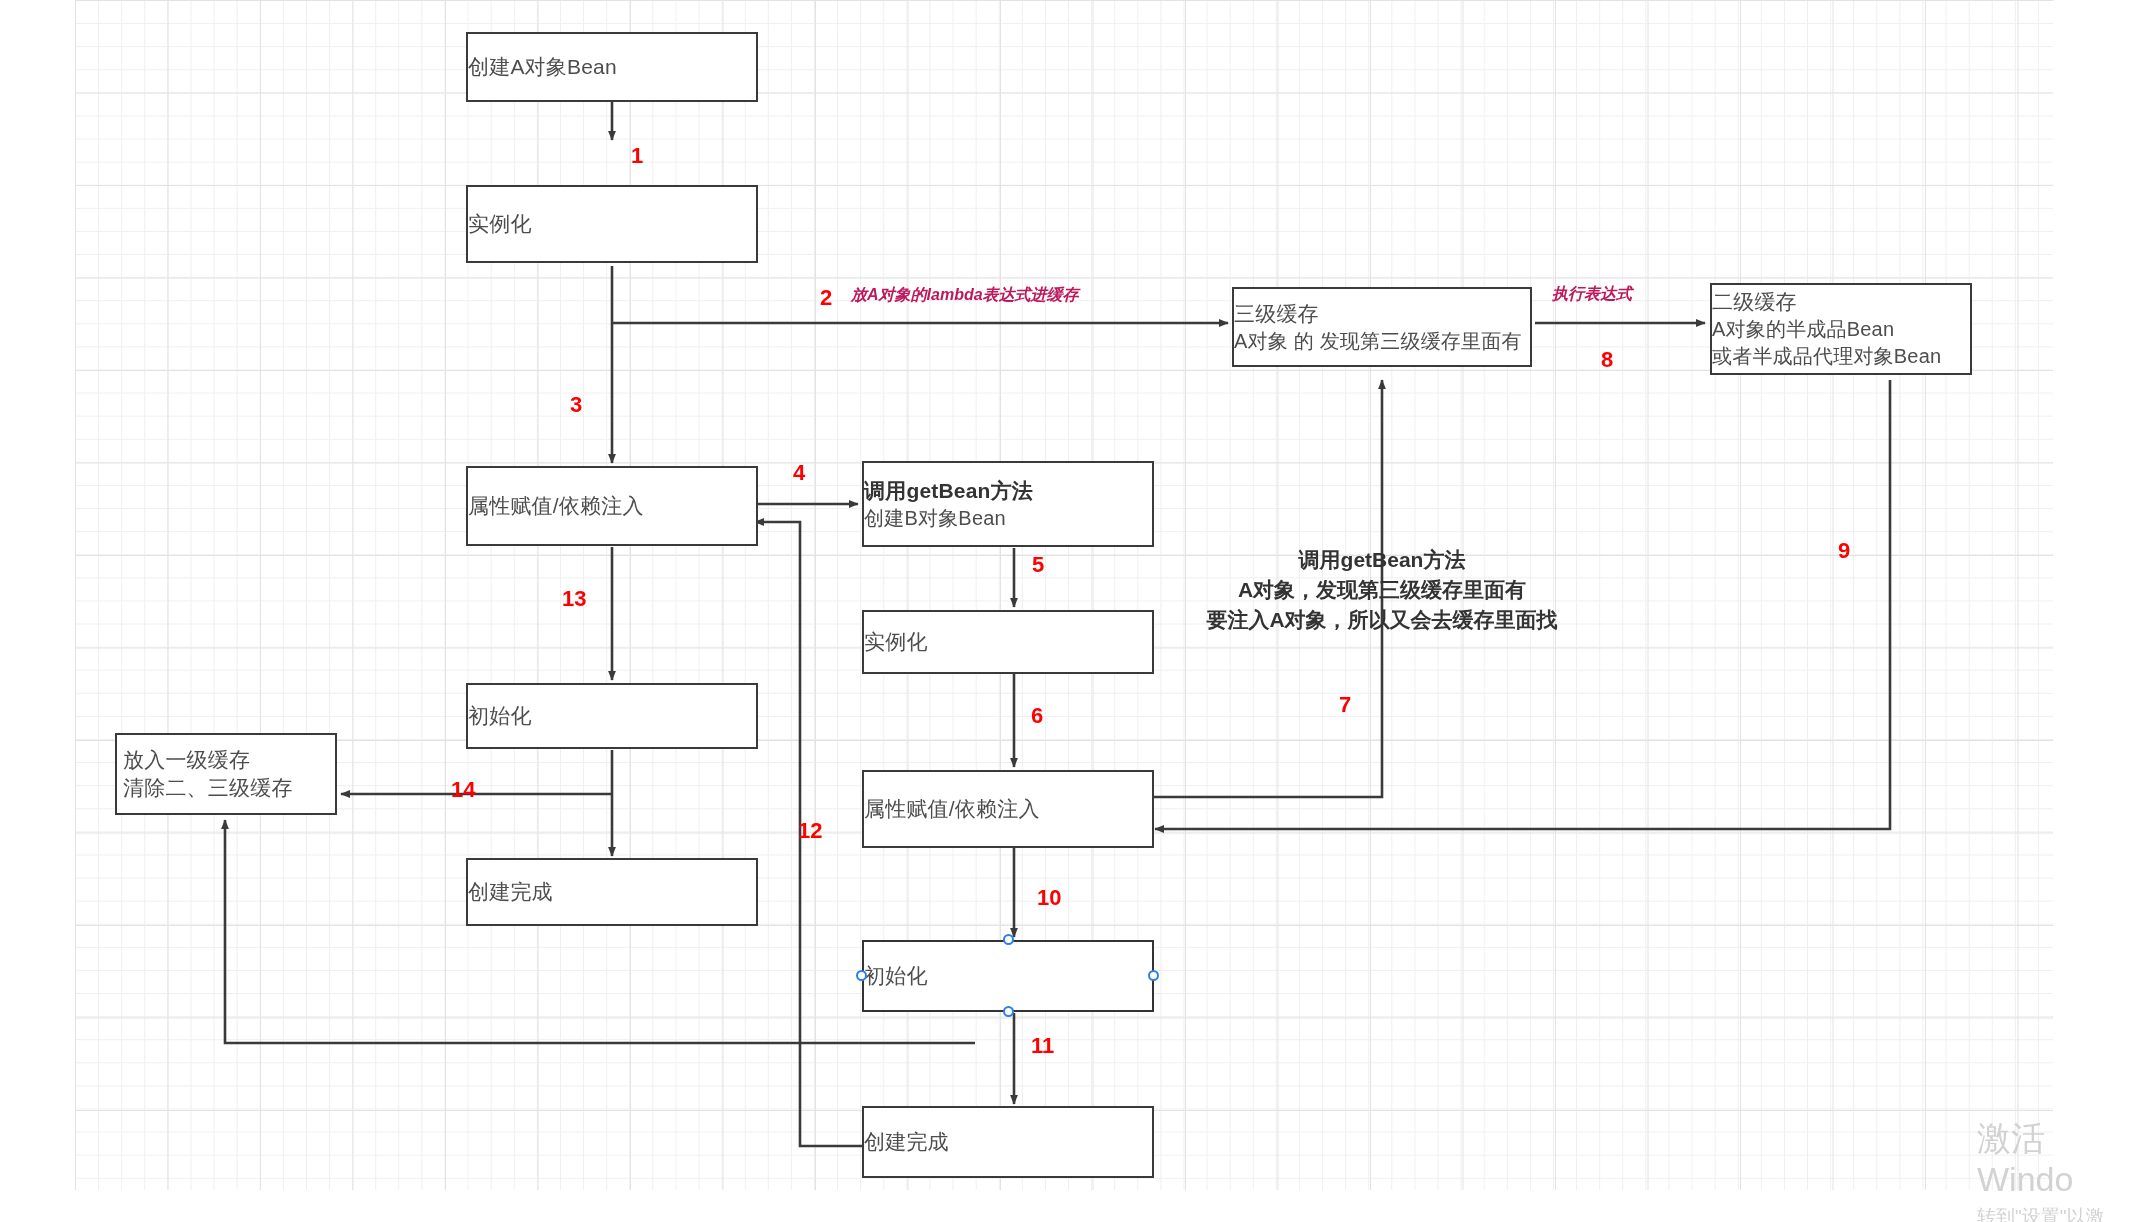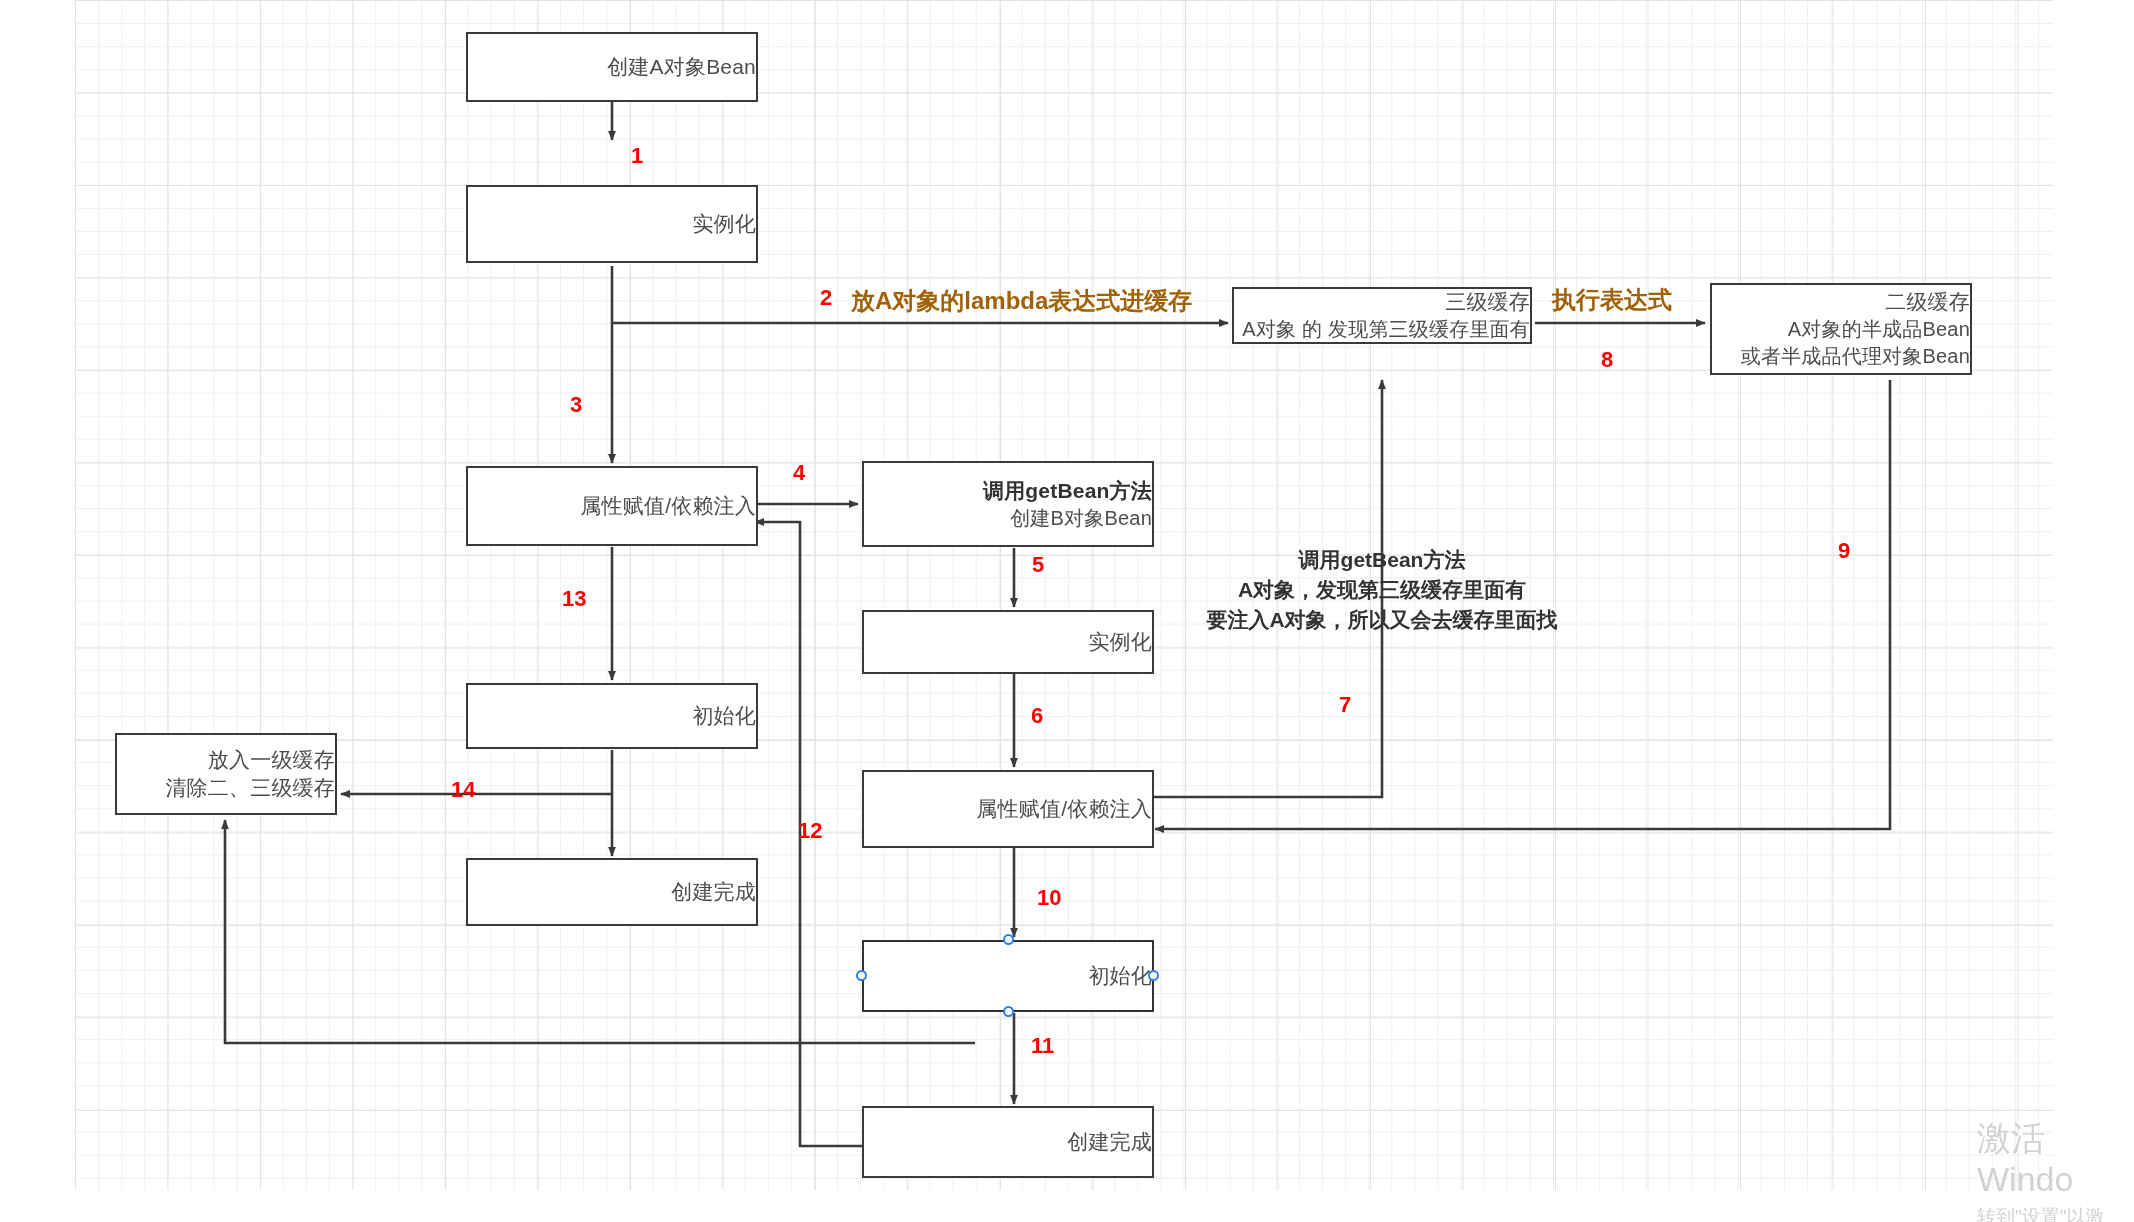--- a/index.html
+++ b/index.html
@@ -31,35 +31,35 @@
   #bottom-strip{
     position:absolute;left:75px;top:1190px;width:1978px;height:32px;
     background:#ffffff;
   }
   
   #wires{position:absolute;left:0;top:0;width:2134px;height:1222px;pointer-events:none;}
   
   .node{
     position:absolute;box-sizing:border-box;
     background:#ffffff;border:2.5px solid #3a3a3a;
-    display:flex;flex-direction:column;align-items:flex-end;justify-content:center;
+    display:flex;flex-direction:column;align-items:flex-start;justify-content:center;
     color:#4d4d4d;font-size:21px;line-height:1.34;text-align:center;
     letter-spacing:.2px;
   }
   .node .l2{font-size:20px;}
   .node.sel{border-color:#333;}
   
   .handle{
     position:absolute;width:11px;height:11px;border-radius:50%;
     background:#ffffff;border:2px solid #2e7fe8;box-sizing:border-box;
   }
   
   .lbl{position:absolute;white-space:nowrap;}
   .num{color:#ff0000;font-weight:bold;font-size:22px;}
-  .dklbl{color:#a16207;font-weight:bold;font-size:24px;}
+  .dklbl{color:#be185d;font-weight:bold;font-size:16px;font-style:italic;}
   .anno{color:#333333;font-weight:bold;font-size:21px;line-height:1.42;text-align:center;}
   
   #wm{position:absolute;left:1977px;top:1118px;color:#d2d2d2;line-height:1.22;}
   #wm .wm1{font-size:34px;}
   #wm .wm2{font-size:19px;margin-top:4px;}
 </style>
 </head>
 <body>
 
 <div id="canvas">
@@ -108,21 +108,21 @@
   </svg>
 
   <div class="node" style="left:466px;top:32px;width:292px;height:70px;">
     <span>创建A对象Bean</span>
   </div>
 
   <div class="node" style="left:466px;top:185px;width:292px;height:78px;">
     <span>实例化</span>
   </div>
 
-  <div class="node" style="left:1232px;top:287px;width:300px;height:57px;">
+  <div class="node" style="left:1232px;top:287px;width:300px;height:80px;">
     <span>三级缓存</span>
     <span class="l2">A对象 的 发现第三级缓存里面有</span>
   </div>
 
   <div class="node" style="left:1710px;top:283px;width:262px;height:92px;">
     <span>二级缓存</span>
     <span class="l2">A对象的半成品Bean</span>
     <span class="l2">或者半成品代理对象Bean</span>
   </div>
 

